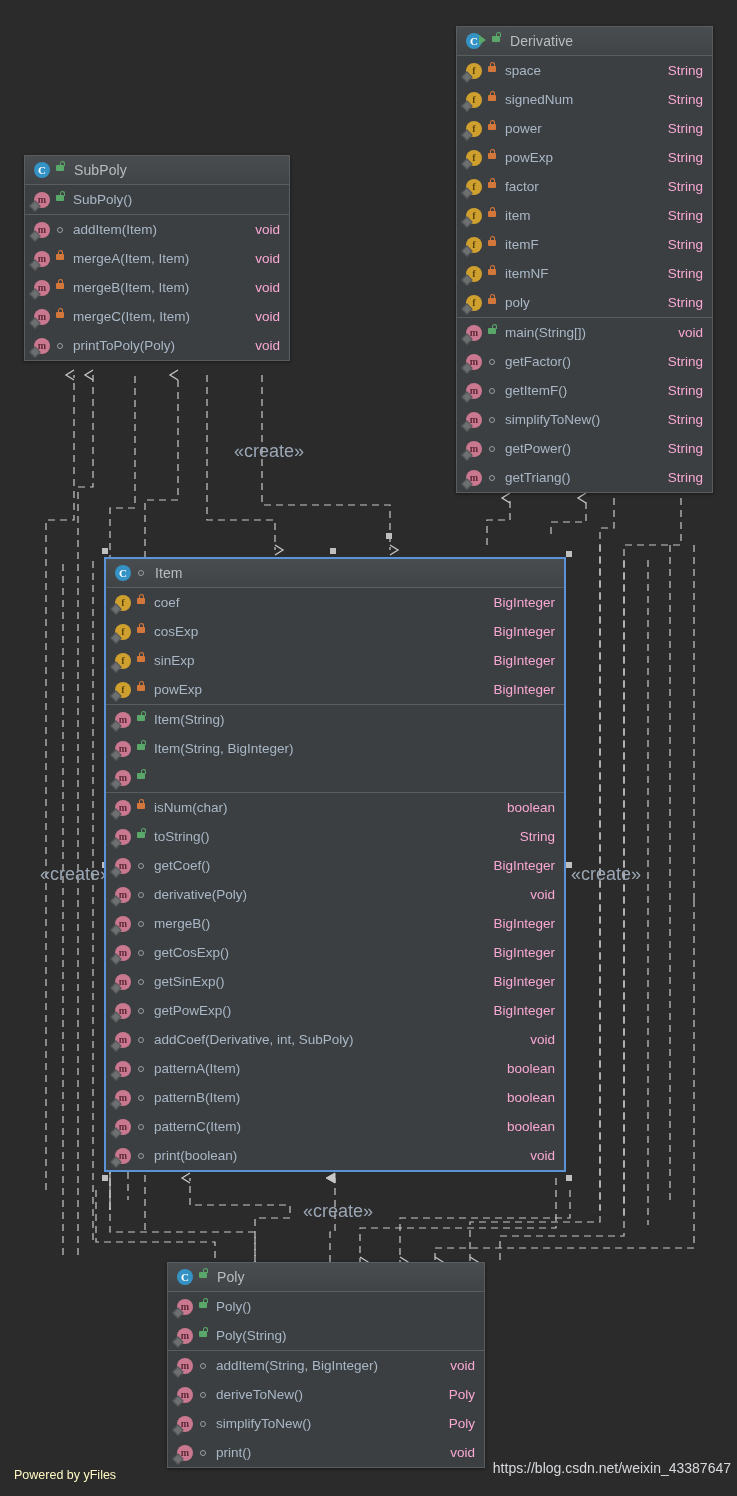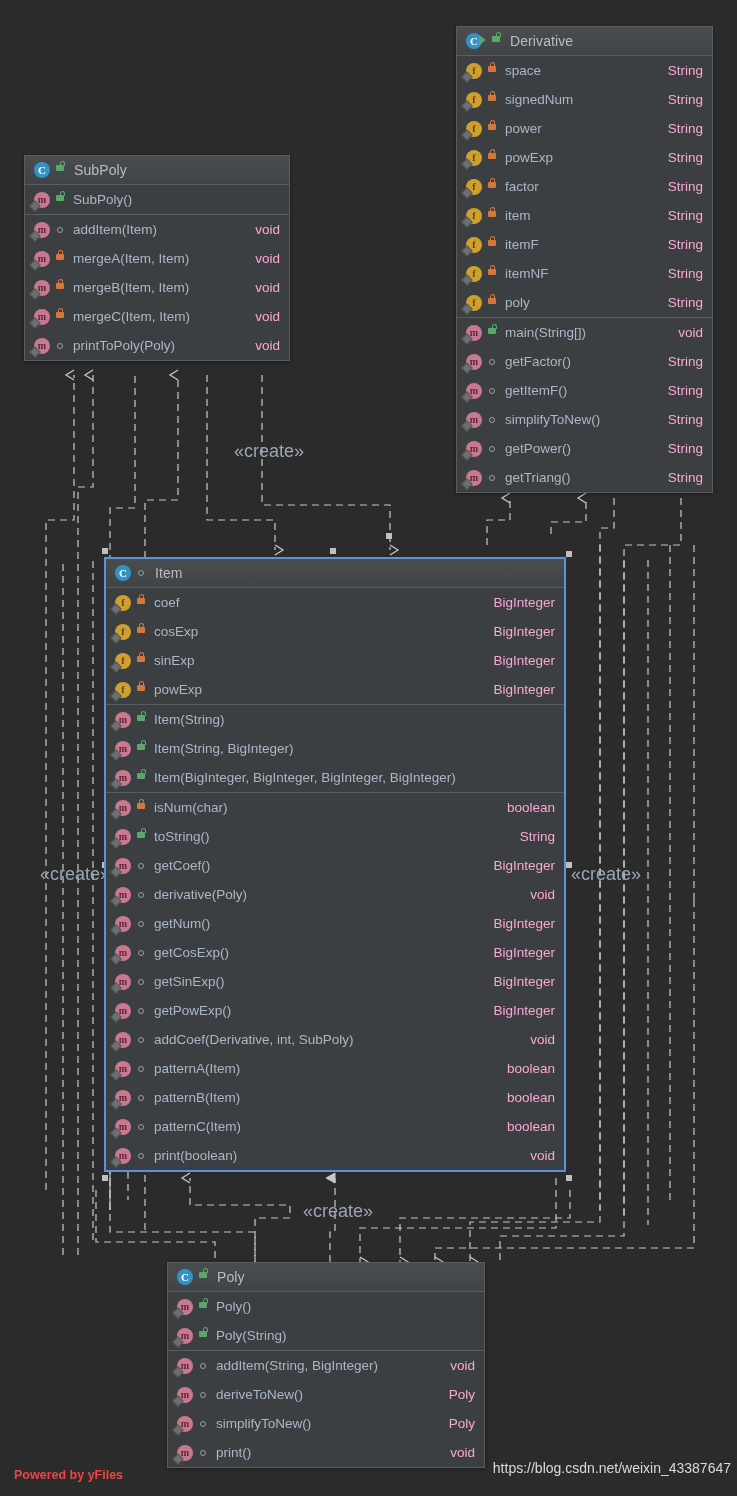--- a/index.html
+++ b/index.html
@@ -185,23 +185,22 @@
     position: absolute;
     width: 6px; height: 6px;
     background: #bfbfbf;
   }
 
   
   .footer-left {
     position: absolute;
     left: 14px;
     bottom: 14px;
-    color: #ef4444;
+    color: #fef9c3;
     font-size: 12.5px;
-    font-weight: bold;
   }
   .footer-right {
     position: absolute;
     right: 6px;
     bottom: 20px;
     color: #d8dadd;
     font-size: 14px;
   }
 </style>
 </head>
@@ -529,21 +528,20 @@
             <i class="vis-lock-public"></i>
           </span>
         <span class="name">Item(String, BigInteger)</span>
         <span class="type"></span>
       </div>
       <div class="row">
         <span class="ico ico-method">m</span>
         <span class="vis">
             <i class="vis-lock-public"></i>
           </span>
-        <span class="name">Item(BigInteger, BigInteger, BigInteger, BigInteger)</span>
         <span class="type"></span>
       </div>
     </div>
     <div class="section">
       <div class="row">
         <span class="ico ico-method">m</span>
         <span class="vis">
             <i class="vis-lock-private"></i>
           </span>
         <span class="name">isNum(char)</span>
@@ -571,21 +569,21 @@
             <i class="vis-package"></i>
           </span>
         <span class="name">derivative(Poly)</span>
         <span class="type">void</span>
       </div>
       <div class="row">
         <span class="ico ico-method">m</span>
         <span class="vis">
             <i class="vis-package"></i>
           </span>
-        <span class="name">getNum()</span>
+        <span class="name">mergeB()</span>
         <span class="type">BigInteger</span>
       </div>
       <div class="row">
         <span class="ico ico-method">m</span>
         <span class="vis">
             <i class="vis-package"></i>
           </span>
         <span class="name">getCosExp()</span>
         <span class="type">BigInteger</span>
       </div>

